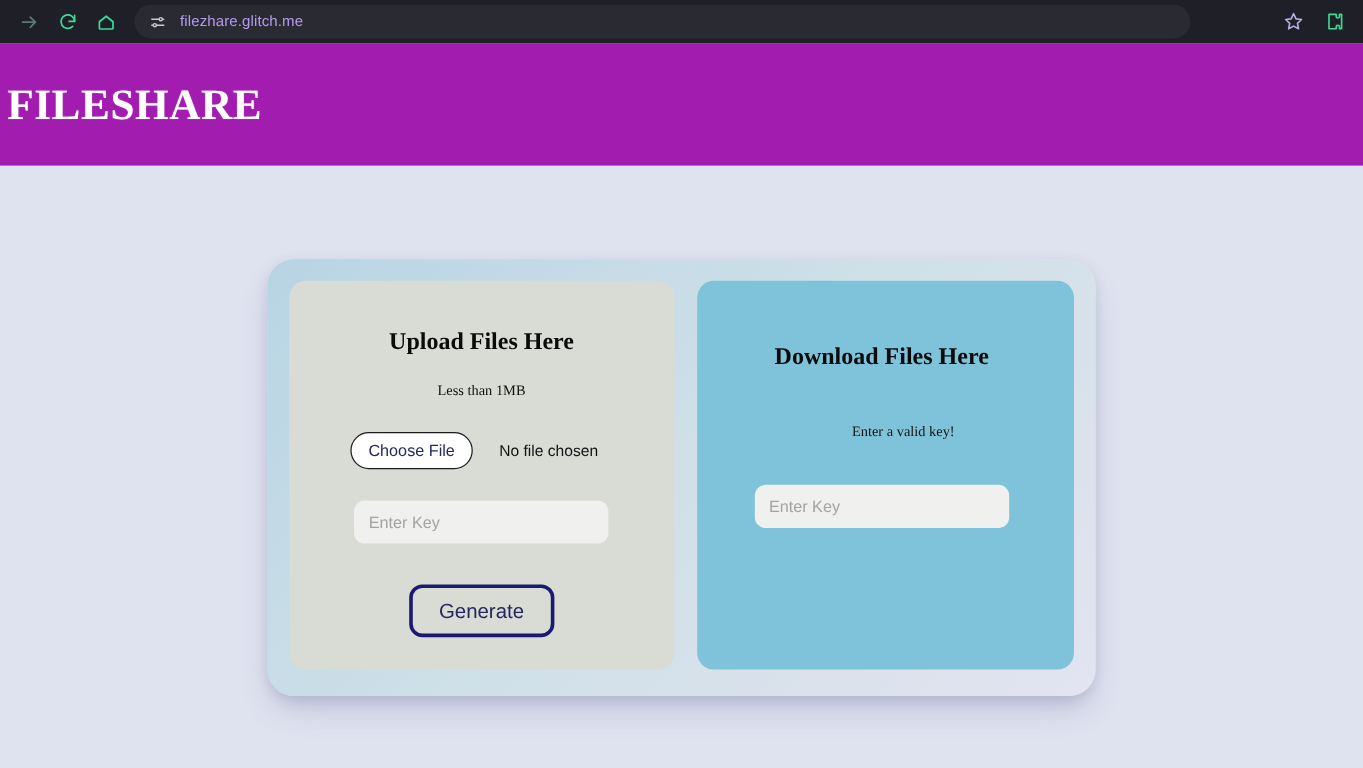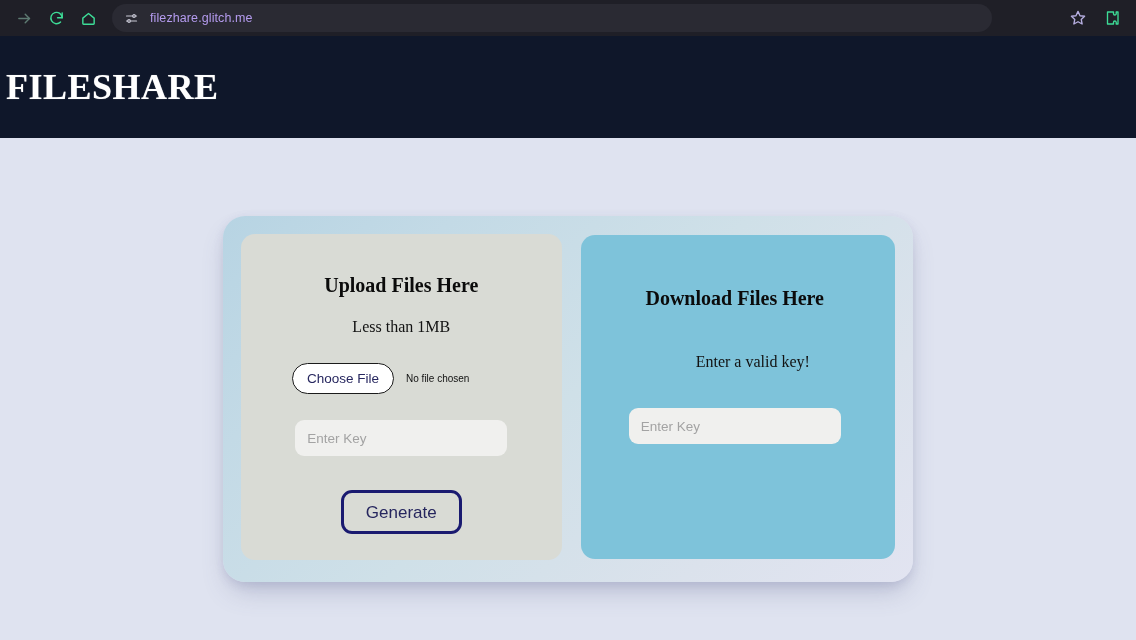--- a/index.html
+++ b/index.html
@@ -65,21 +65,21 @@
     display: flex;
     align-items: center;
     gap: 6px;
     margin-left: auto;
     flex: 0 0 auto;
   }
 
   
   .site-header {
     height: 102px;
-    background: #0f172a;
+    background: #a21caf;
     display: flex;
     align-items: center;
     padding-left: 6px;
   }
   .site-title {
     font-family: "Liberation Serif", serif;
     font-weight: bold;
     font-size: 36px;
     color: #ffffff;
     letter-spacing: .5px;
@@ -97,21 +97,20 @@
 
   .cards-wrapper {
     width: 690px;
     padding: 18px 18px 22px 18px;
     border-radius: 22px;
     display: flex;
     gap: 19px;
     background: linear-gradient(135deg, #b7d4e3 0%, #c3dae6 22%, #cfe0e8 50%, #dbe2ec 78%, #e2e4f1 100%);
     box-shadow: 0 14px 26px -6px rgba(90,95,140,.30),
                 0 3px 10px rgba(110,115,160,.16);
-    align-items: center;
   }
 
   .card {
     flex: 1 1 0;
     border-radius: 14px;
     padding: 22px 18px 26px 18px;
     display: flex;
     flex-direction: column;
     align-items: center;
     min-height: 324px;
@@ -124,21 +123,21 @@
     font-weight: bold;
     font-size: 20px;
     color: #0b0b0b;
     text-align: center;
   }
   .card--upload   .card-title { margin-top: 18px; }
   .card--download .card-title { margin-top: 30px; }
 
   .card-note {
     font-family: "Liberation Serif", serif;
-    font-size: 16px;
+    font-size: 12px;
     color: #121212;
     text-align: center;
   }
   .card--upload   .card-note { margin-top: 21px; }
   .card--download .card-note { margin-top: 43px; margin-left: 36px; }
 
   
   .file-row {
     margin-top: 27px;
     display: flex;
@@ -153,22 +152,22 @@
     height: 31px;
     padding: 0 14px;
     font-family: "Liberation Sans", sans-serif;
     font-size: 13.5px;
     color: #27275f;
     display: flex;
     align-items: center;
     cursor: pointer;
   }
   .file-status {
-    margin-left: 12px;
-    font-size: 10px;
+    margin-left: 22px;
+    font-size: 13px;
     color: #111111;
     white-space: nowrap;
   }
 
   .key-input {
     width: 212px;
     height: 36px;
     border: none;
     outline: none;
     border-radius: 9px;

